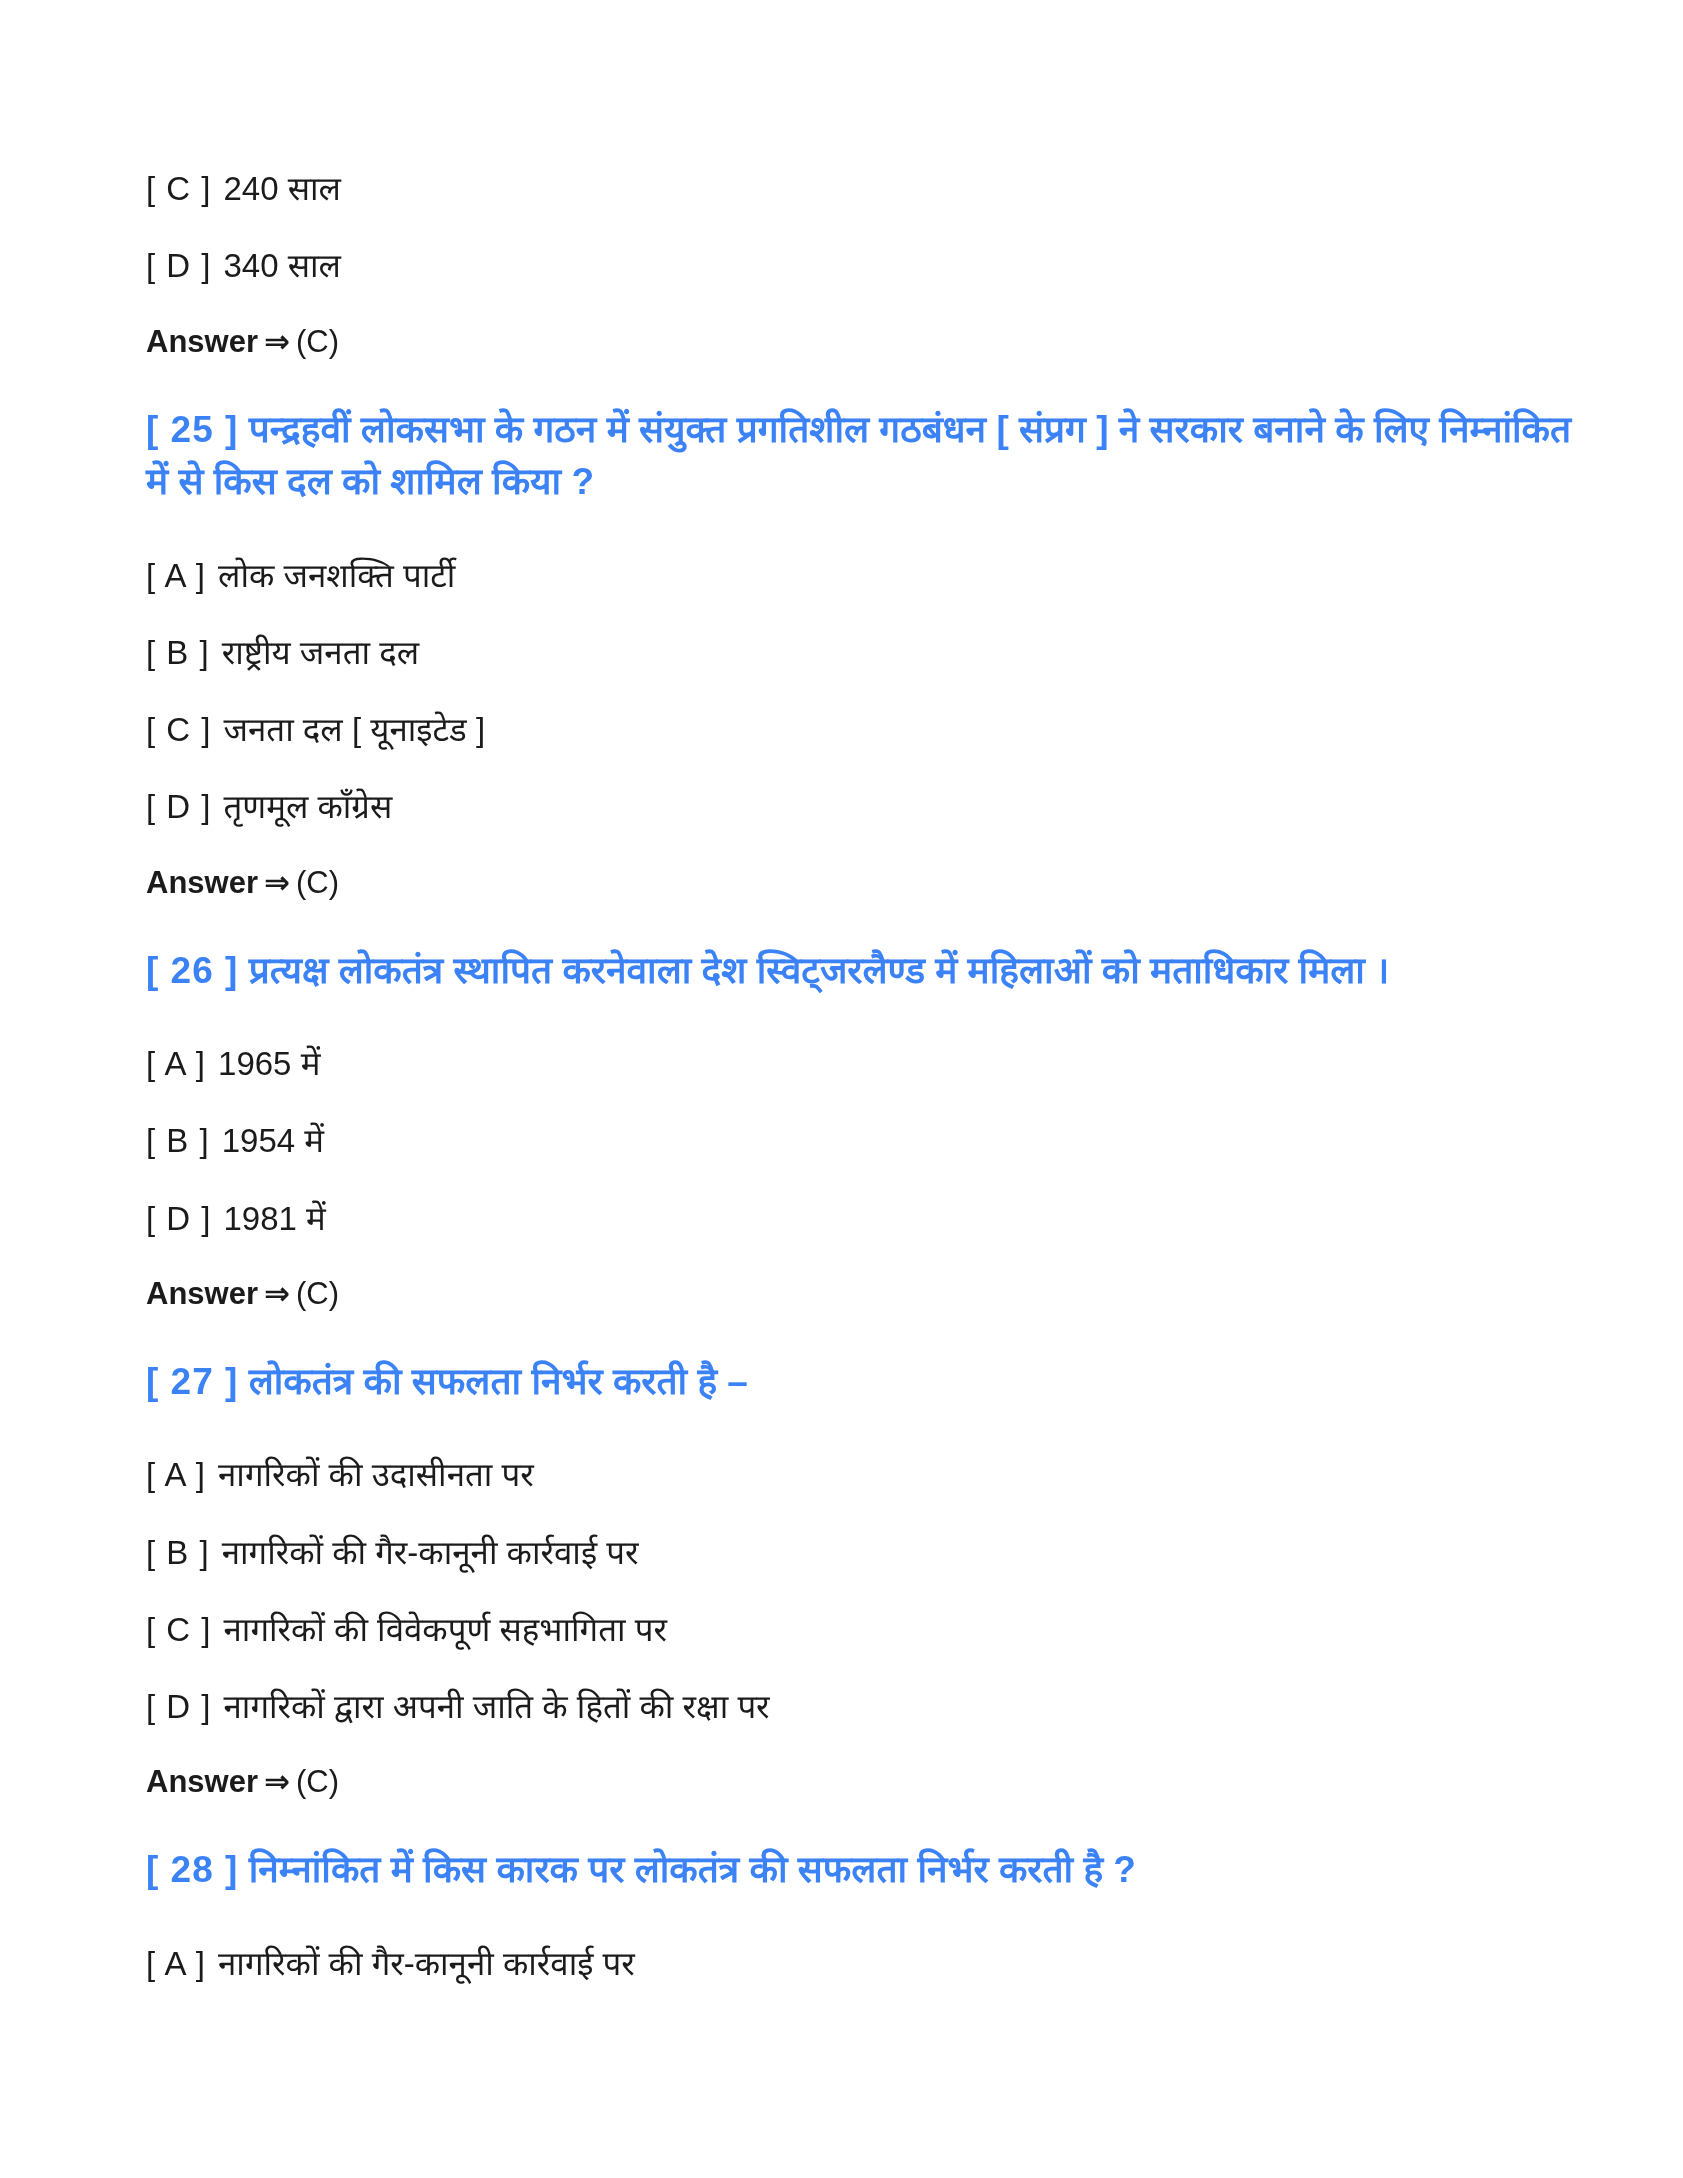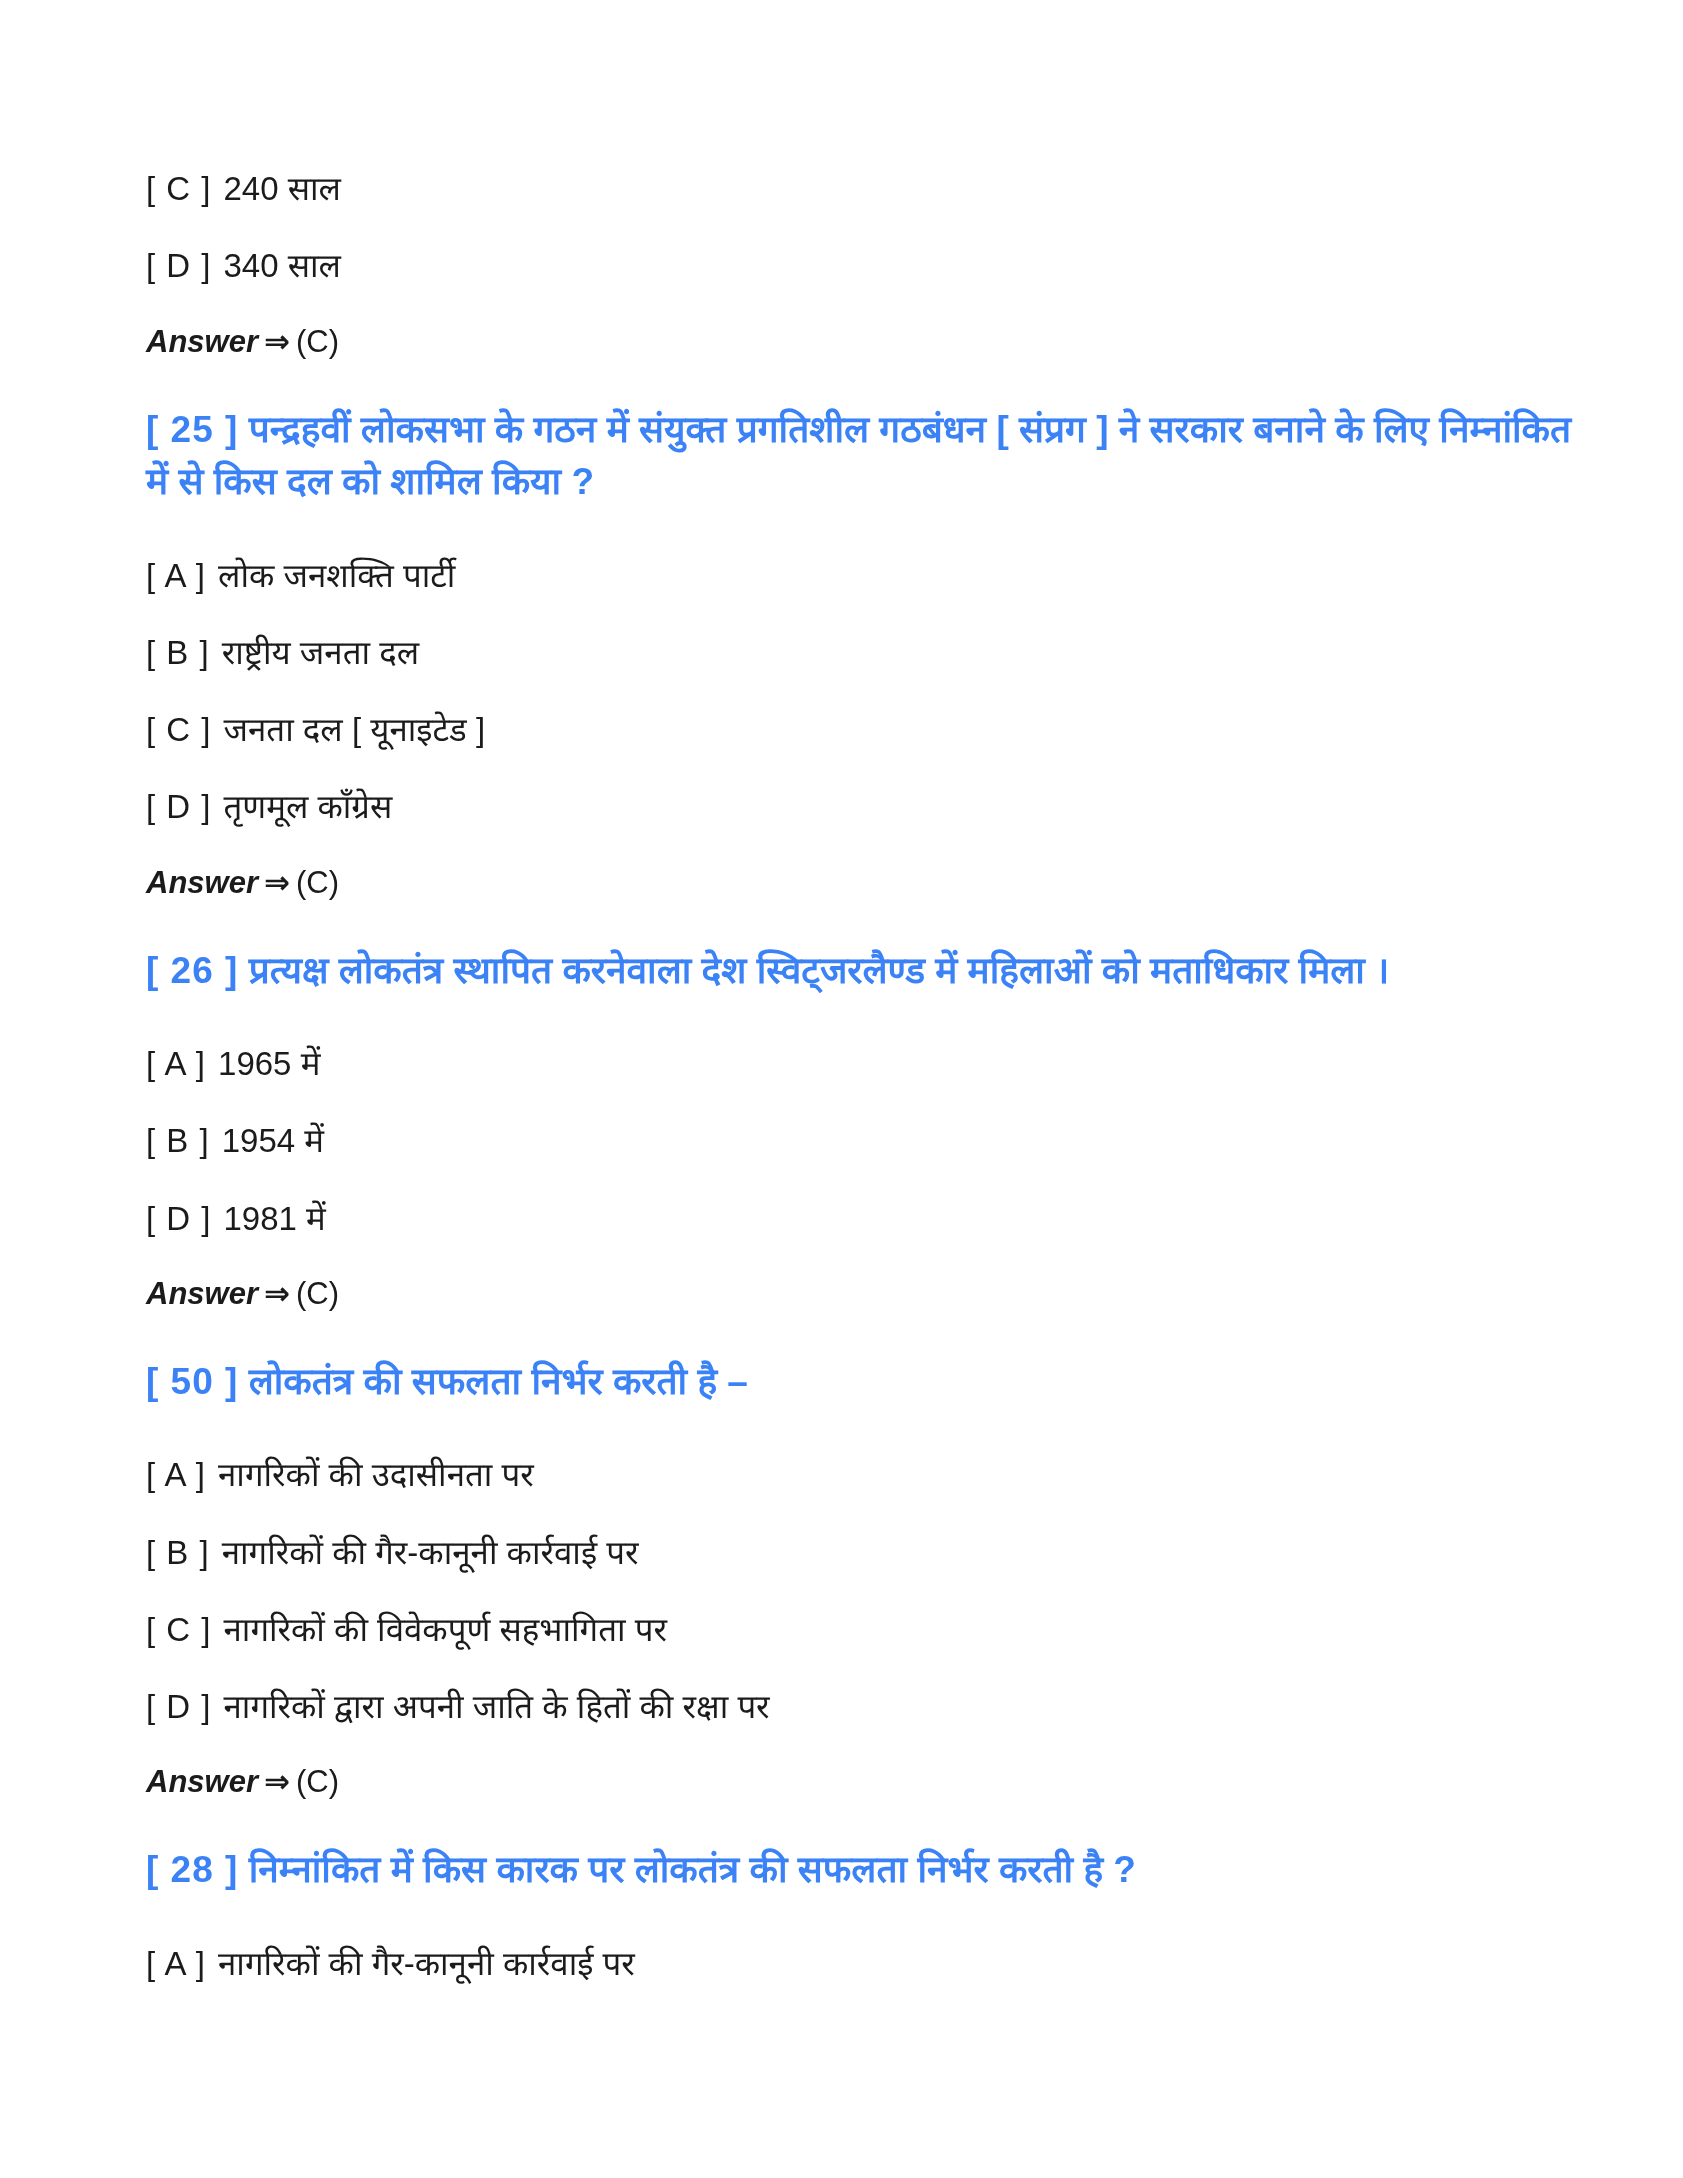--- a/index.html
+++ b/index.html
@@ -41,21 +41,20 @@
     letter-spacing: 1px;
     margin-right: 12px;
   }
   .answer-row {
     margin: 6px 0 44px 0;
     font-size: 31px;
     color: #1b1b1b;
   }
   .answer-word {
     font-weight: 700;
-    font-style: italic;
   }
   .arrow {
     font-weight: 700;
     margin: 0 6px;
   }
   .answer-val {
     font-weight: 400;
   }
 </style>
 </head>
@@ -111,21 +110,21 @@
     <p class="opt">
       <span class="optlabel">[ D ]</span><span class="opttext">1981 में</span>
     </p>
     <p class="answer-row">
       <span class="answer-word">Answer</span><span class="arrow">⇒</span><span class="answer-val">(C)</span>
     </p>
   </section>
 
   <section>
     <p class="question">
-      <span class="qnum">[ 50 ]</span>
+      <span class="qnum">[ 27 ]</span>
       <span>लोकतंत्र की सफलता निर्भर करती है –</span>
     </p>
     <p class="opt">
       <span class="optlabel">[ A ]</span><span class="opttext">नागरिकों की उदासीनता पर</span>
     </p>
     <p class="opt">
       <span class="optlabel">[ B ]</span><span class="opttext">नागरिकों की गैर-कानूनी कार्रवाई पर</span>
     </p>
     <p class="opt">
       <span class="optlabel">[ C ]</span><span class="opttext">नागरिकों की विवेकपूर्ण सहभागिता पर</span>

